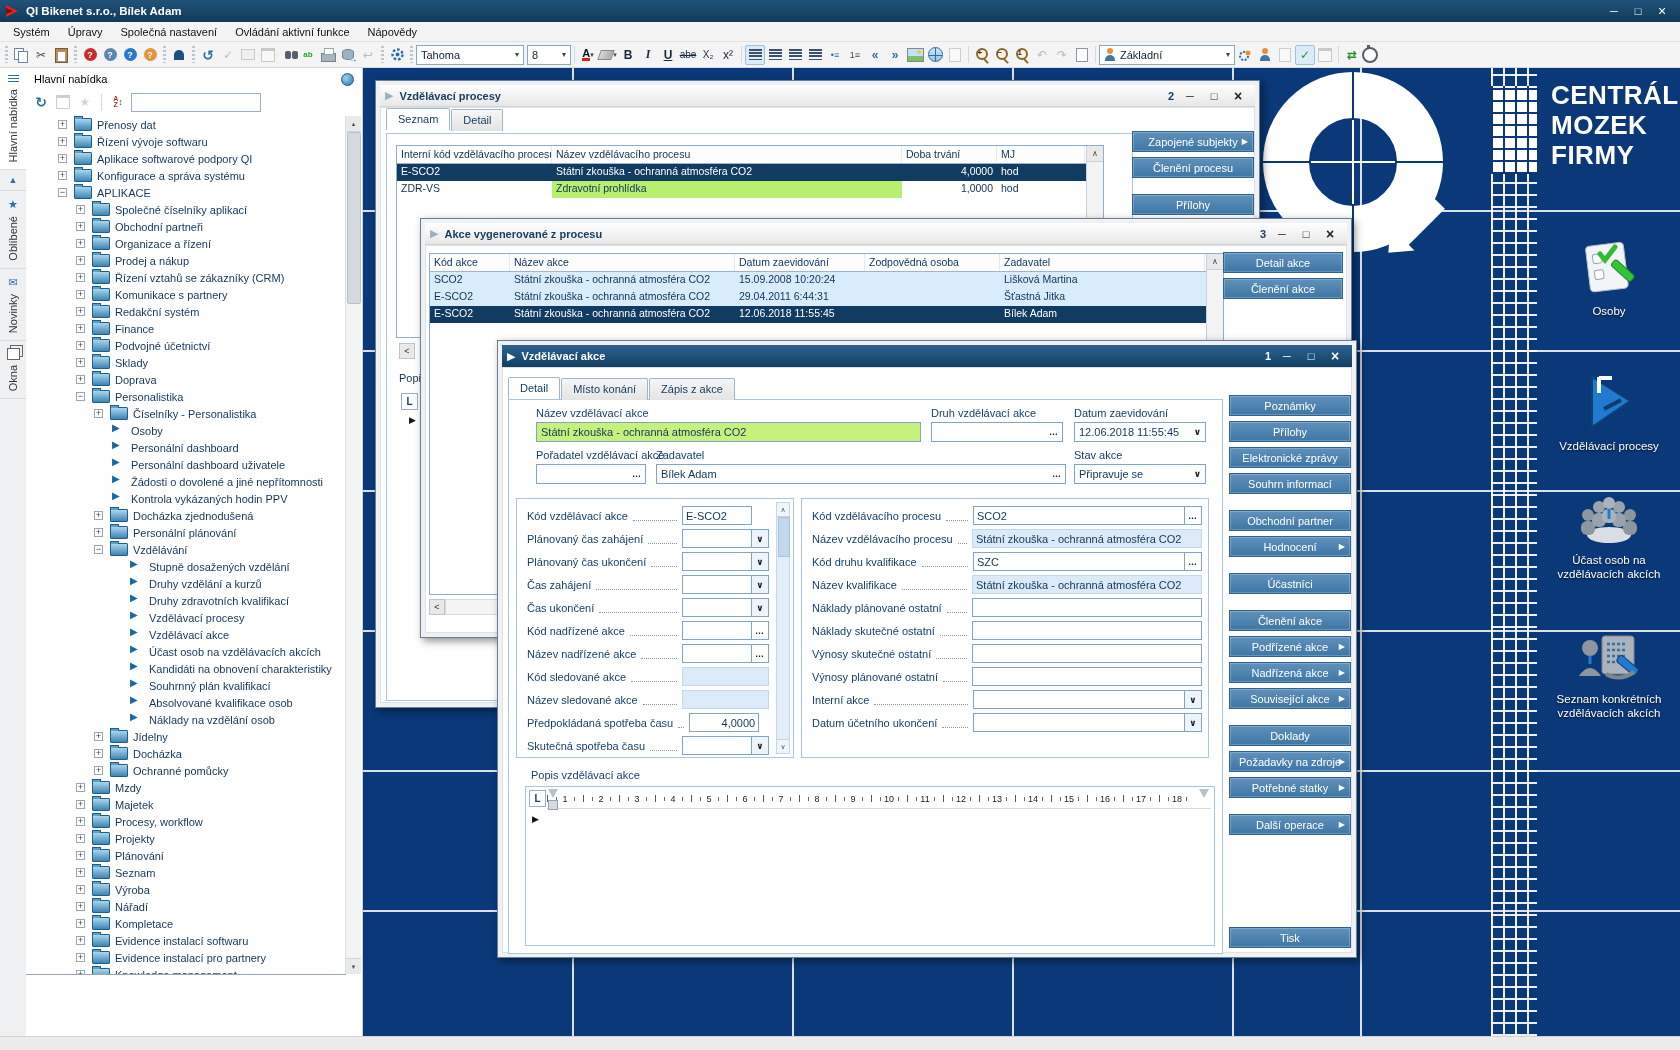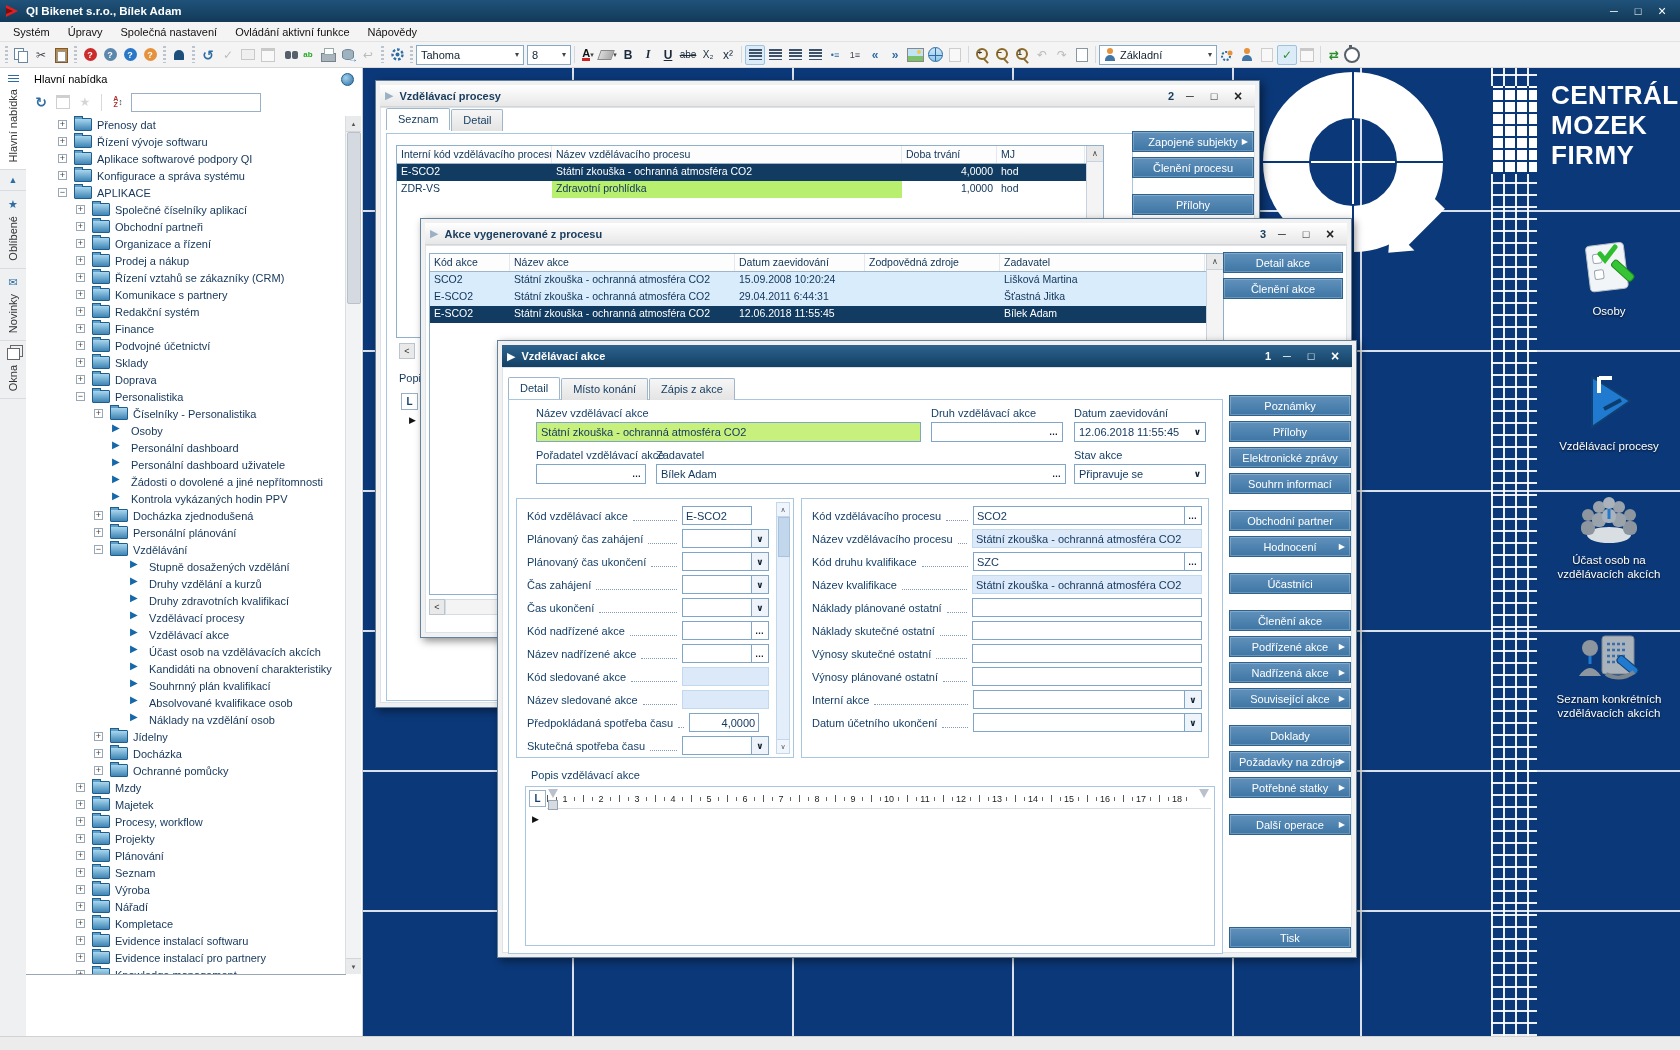--- a/index.html
+++ b/index.html
@@ -295,21 +295,21 @@
     </span>
   <span class="tbi">
       <span class="ic-zm">
         <i>1</i>
       </span>
     </span>
   <span class="tbi dis">↶</span>
   <span class="tbi dis">↷</span>
   <span class="tbi ic-page"></span>
   <span class="tsep"></span>
-  <span class="combo" style="width:118px">
+  <span class="combo" style="width:136px">
       <span class="ic-user" style="margin-right:4px"></span>
       <span>Základní</span>
       <span class="arr">▾</span>
     </span>
   <span class="tbi">
       <svg width="14" height="14">
         <circle cx="6" cy="8" r="4" fill="none" stroke="#2e6da4" stroke-width="2" stroke-dasharray="2 1.5"></circle>
         <circle cx="10" cy="5" r="2.5" fill="#e6923c"></circle>
       </svg>
     </span>
@@ -839,21 +839,21 @@
       <span class="wbtn" style="font-size:14px;font-weight:bold">×</span>
     </span>
   </div>
   <div class="wbody"></div>
 
   <div class="gtable" style="left:8px;top:34px;width:793px;height:340px">
     <div class="ghead">
       <span class="gch" style="width:80px">Kód akce</span>
       <span class="gch" style="width:225px">Název akce</span>
       <span class="gch" style="width:130px">Datum zaevidování</span>
-      <span class="gch" style="width:135px">Zodpovědná zdroje</span>
+      <span class="gch" style="width:135px">Zodpovědná osoba</span>
       <span class="gch" style="width:205px">Zadavatel</span>
     </div>
     <div class="grow blu">
       <span class="gc" style="width:80px">SCO2</span>
       <span class="gc" style="width:225px">Státní zkouška - ochranná atmosféra CO2</span>
       <span class="gc" style="width:130px">15.09.2008 10:20:24</span>
       <span class="gc" style="width:135px"></span>
       <span class="gc" style="width:205px">Lišková Martina</span>
     </div>
     <div class="grow blu">

